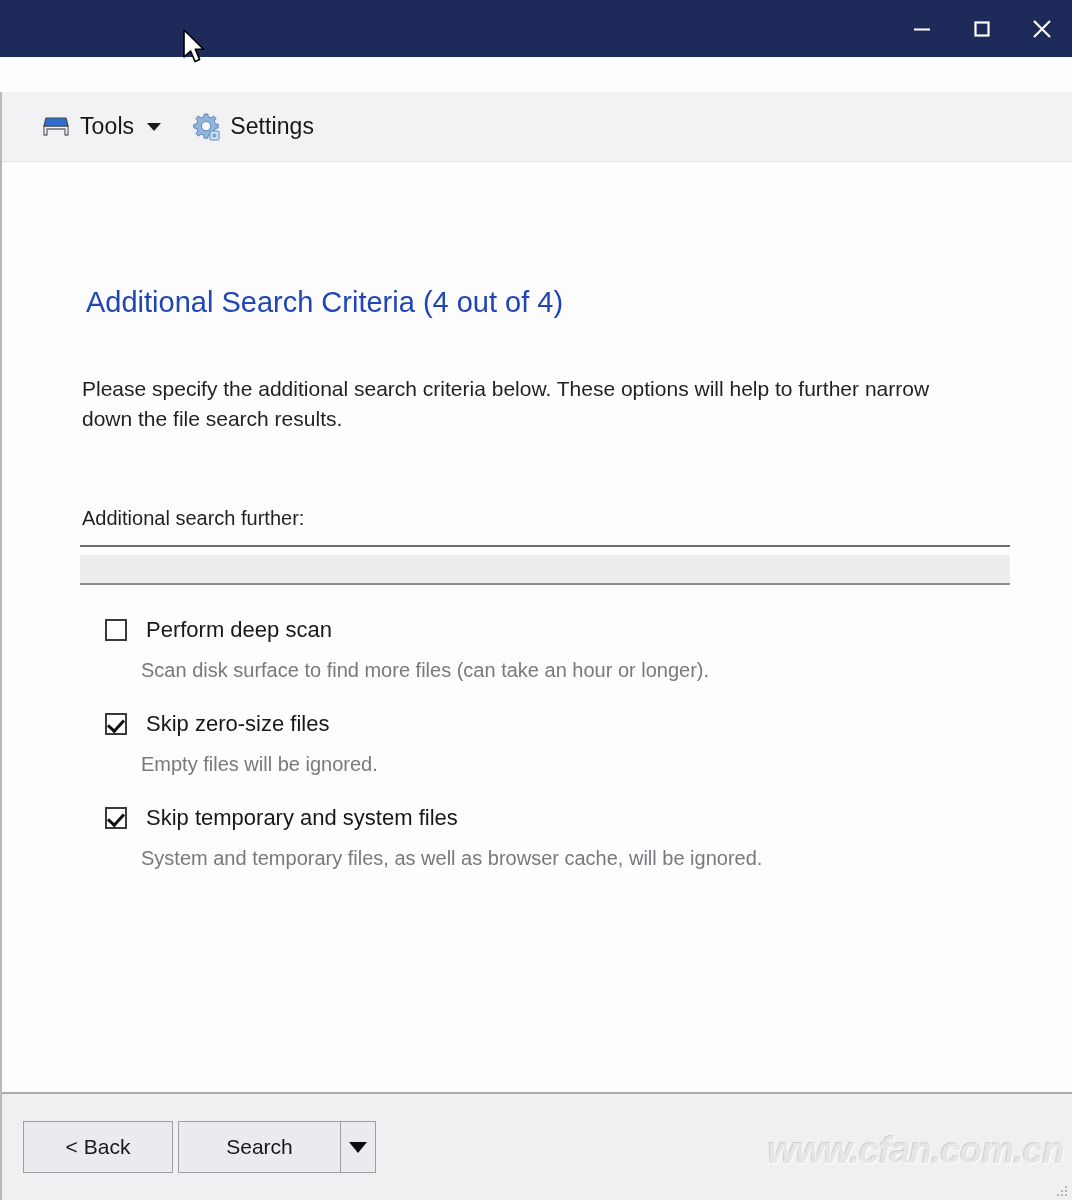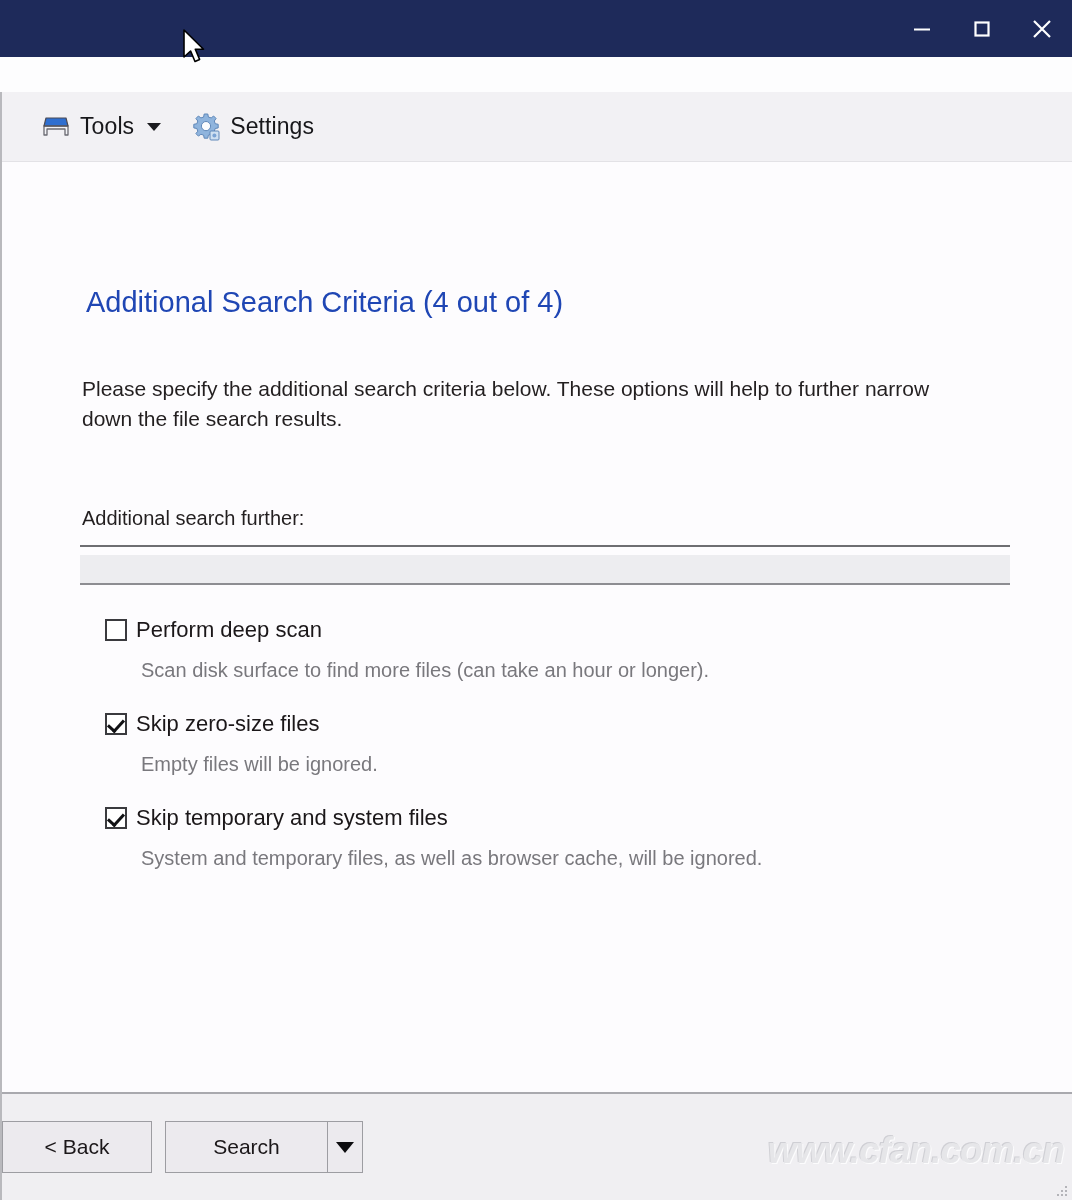--- a/index.html
+++ b/index.html
@@ -137,21 +137,21 @@
   
   .options {
     position: absolute;
     left: 103px; top: 454px;
     width: 880px;
   }
   .option { margin-bottom: 28px; }
   .option-row {
     display: flex;
     align-items: center;
-    gap: 9px;
+    gap: 19px;
     height: 28px;
   }
   .cbx {
     width: 22px; height: 22px;
     border: 2px solid #3a3a3e;
     background: #ffffff;
     flex: 0 0 auto;
     position: relative;
   }
   .cbx.checked::after {
@@ -177,21 +177,22 @@
 
   
   .footer {
     position: absolute;
     left: 0; bottom: 0;
     width: 1070px; height: 108px;
     background: #f0eff2;
     border-top: 2px solid #a9a9ae;
     display: flex;
     align-items: center;
-    gap: 13px;
+    padding-left: 21px;
+    gap: 5px;
   }
   .btn {
     height: 52px;
     background: #eceaee;
     border: 1px solid #9d9da2;
     font-size: 21px;
     color: #1b1719;
     display: flex;
     align-items: center;
     justify-content: center;

